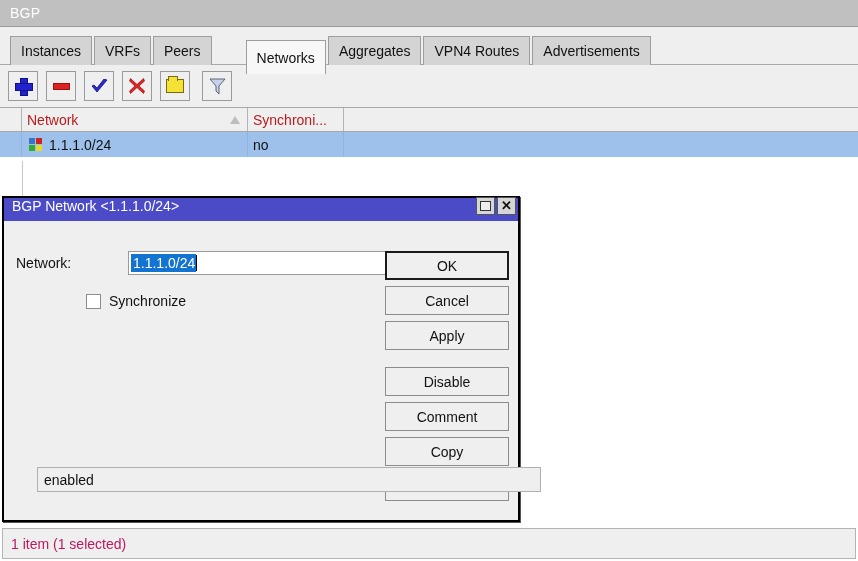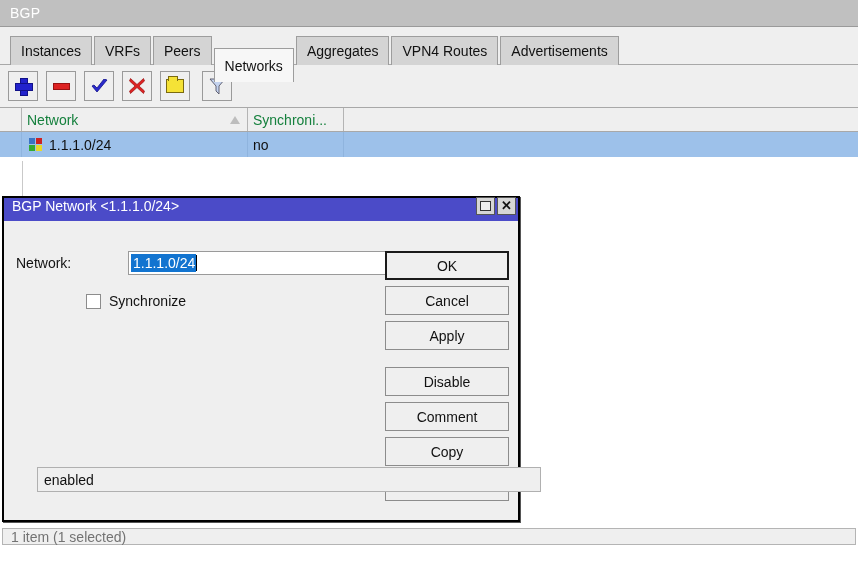--- a/index.html
+++ b/index.html
@@ -60,22 +60,23 @@
     align-items: center;
     font-size: 14px;
     color: #111111;
     position: relative;
     top: 1px;
   }
   .tab.active {
     height: 34px;
     background: #f7f7f7;
     border-color: #9d9d9d;
-    top: 18px;
+    top: 10px;
     z-index: 2;
+    margin-left: 32px;
   }
 
   
   .toolbar {
     position: absolute;
     left: 0; top: 65px;
     width: 858px; height: 42px;
     background: #efefef;
     display: flex;
     align-items: center;
@@ -143,21 +144,21 @@
     border-bottom: 1px solid #a8a8a8;
   }
   .th {
     position: relative;
     height: 100%;
     border-right: 1px solid #b4b4b4;
     display: flex;
     align-items: center;
     font-size: 14px;
     padding-left: 5px;
-    color: #15803d;
+    color: #b91c1c;
   }
   .th.gutter { width: 22px; padding: 0; }
   .th.c-network { width: 226px; }
   .th.c-sync { width: 96px; }
   .th.c-rest { flex: 1; border-right: none; }
   .sort-tri {
     position: absolute;
     right: 7px; top: 50%;
     transform: translateY(-50%);
     width: 0; height: 0;
@@ -329,28 +330,28 @@
     padding-left: 6px;
     font-size: 14px;
     color: #111;
     margin-left: 28px;
   }
 
   
   .statusbar {
     position: absolute;
     left: 2px; top: 528px;
-    width: 854px; height: 17px;
+    width: 854px; height: 31px;
     background: #efefef;
     border: 1px solid #b4b4b4;
     display: flex;
     align-items: center;
     padding-left: 8px;
     font-size: 14px;
-    color: #737373;
+    color: #be185d;
   }
 </style>
 </head>
 <body>
 
 <div id="app">
 
   <div class="win-titlebar">
     <span class="title">BGP</span>
   </div>

